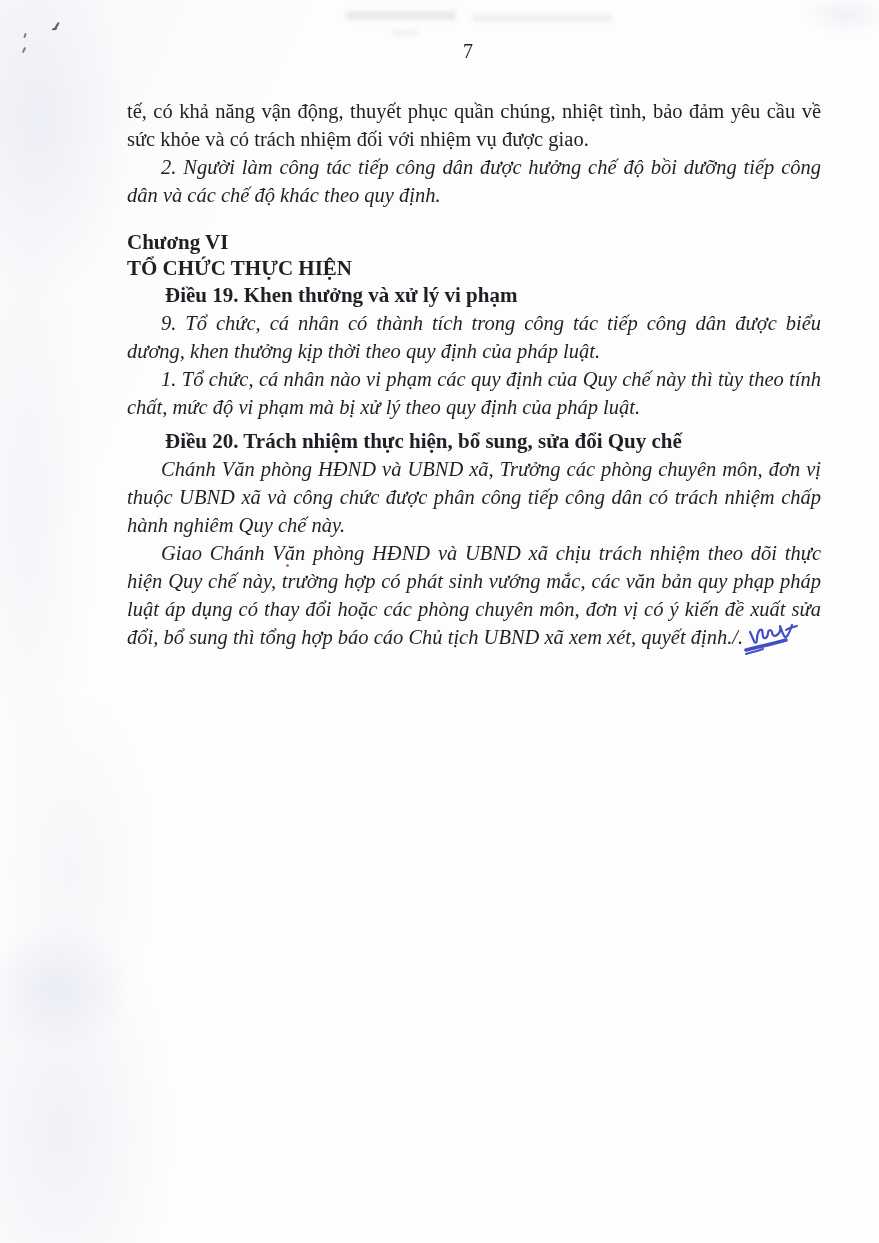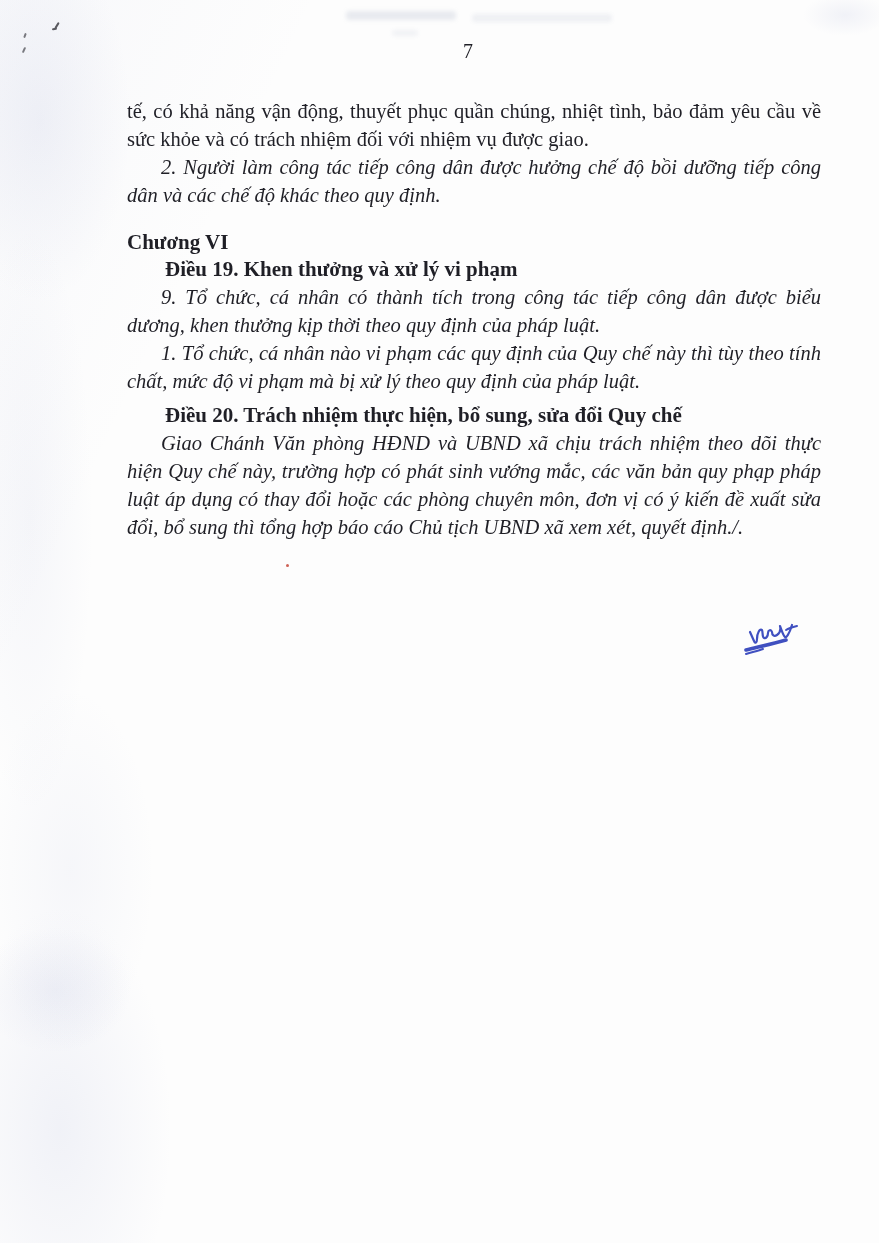--- a/index.html
+++ b/index.html
@@ -97,30 +97,32 @@
   <div class="page-number">7</div>
 
   <div class="textblock">
 
     <p>tế, có khả năng vận động, thuyết phục quần chúng, nhiệt tình, bảo đảm yêu cầu về sức khỏe và có trách nhiệm đối với nhiệm vụ được giao.</p>
 
     <p class="p-indent gap-sm">2. Người làm công tác tiếp công dân được hưởng chế độ bồi dưỡng tiếp công dân và các chế độ khác theo quy định.</p>
 
     <div class="chapter">
       <div>Chương VI</div>
+      <div>TỔ CHỨC THỰC HIỆN</div>
     </div>
 
     <p class="h-article">Điều 19. Khen thưởng và xử lý vi phạm</p>
 
     <p class="p-indent gap-sm">9. Tổ chức, cá nhân có thành tích trong công tác tiếp công dân được biểu dương, khen thưởng kịp thời theo quy định của pháp luật.</p>
 
     <p class="p-indent gap-sm">1. Tổ chức, cá nhân nào vi phạm các quy định của Quy chế này thì tùy theo tính chất, mức độ vi phạm mà bị xử lý theo quy định của pháp luật.</p>
 
     <p class="h-article tight">Điều 20. Trách nhiệm thực hiện, bổ sung, sửa đổi Quy chế</p>
 
+    <p class="p-indent gap-sm">Chánh Văn phòng HĐND và UBND xã, Trưởng các phòng chuyên môn, đơn vị thuộc UBND xã và công chức được phân công tiếp công dân có trách nhiệm chấp hành nghiêm Quy chế này.</p>
 
     <p class="p-indent gap-sm">Giao Chánh Văn phòng HĐND và UBND xã chịu trách nhiệm theo dõi thực hiện Quy chế này, trường hợp có phát sinh vướng mắc, các văn bản quy phạp pháp luật áp dụng có thay đổi hoặc các phòng chuyên môn, đơn vị có ý kiến đề xuất sửa đổi, bổ sung thì tổng hợp báo cáo Chủ tịch UBND xã xem xét, quyết định./.</p>
 
   </div>
 
   <svg class="signature" viewBox="0 0 68 44">
     <path d="M8 18 L12 27 C13 30 15 29 15 25 C15 19 18 14 20 16 C21 18 20 23 22 24 C24 25 26 22 26 19 C26 16 29 15 30 18 C30 21 32 23 35 21 C38 19 39 16 38 12 C40 17 41 21 43 23 C44 24 47 21 50 11" fill="none" stroke-width="2.2" stroke-linecap="round" stroke-linejoin="round" stroke="#4050c0"></path>
     <path d="M44 16 C47 14 51 13 55 12" fill="none" stroke-width="2" stroke-linecap="round" stroke="#4050c0"></path>
     <path d="M4 36 C16 33 30 30 44 26" fill="none" stroke-width="3.6" stroke-linecap="round" stroke="#4050c0"></path>
     <path d="M4 40 C10 38 16 37 21 35" fill="none" stroke-width="2" stroke-linecap="round" stroke="#4050c0"></path>

